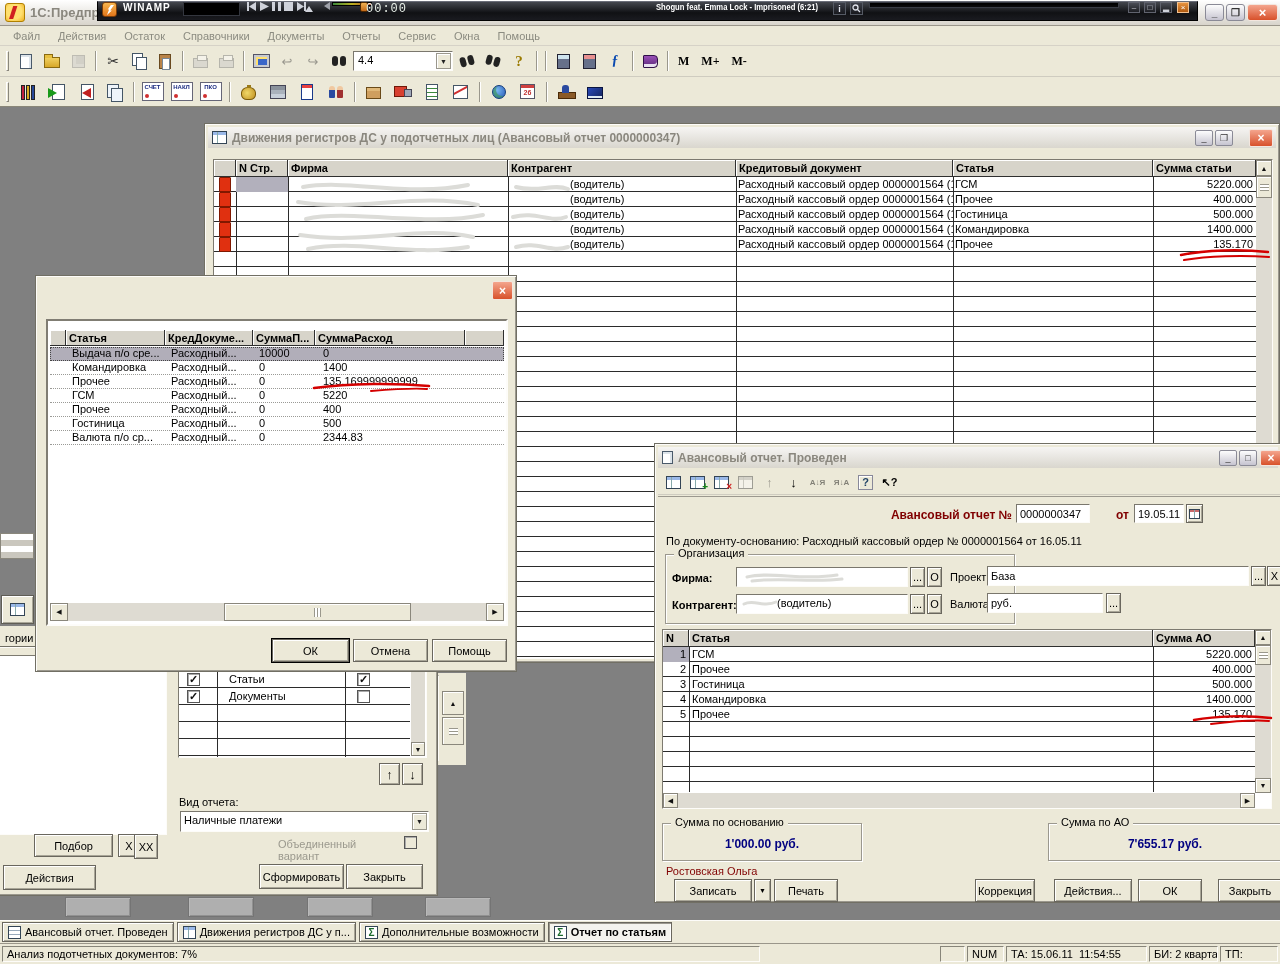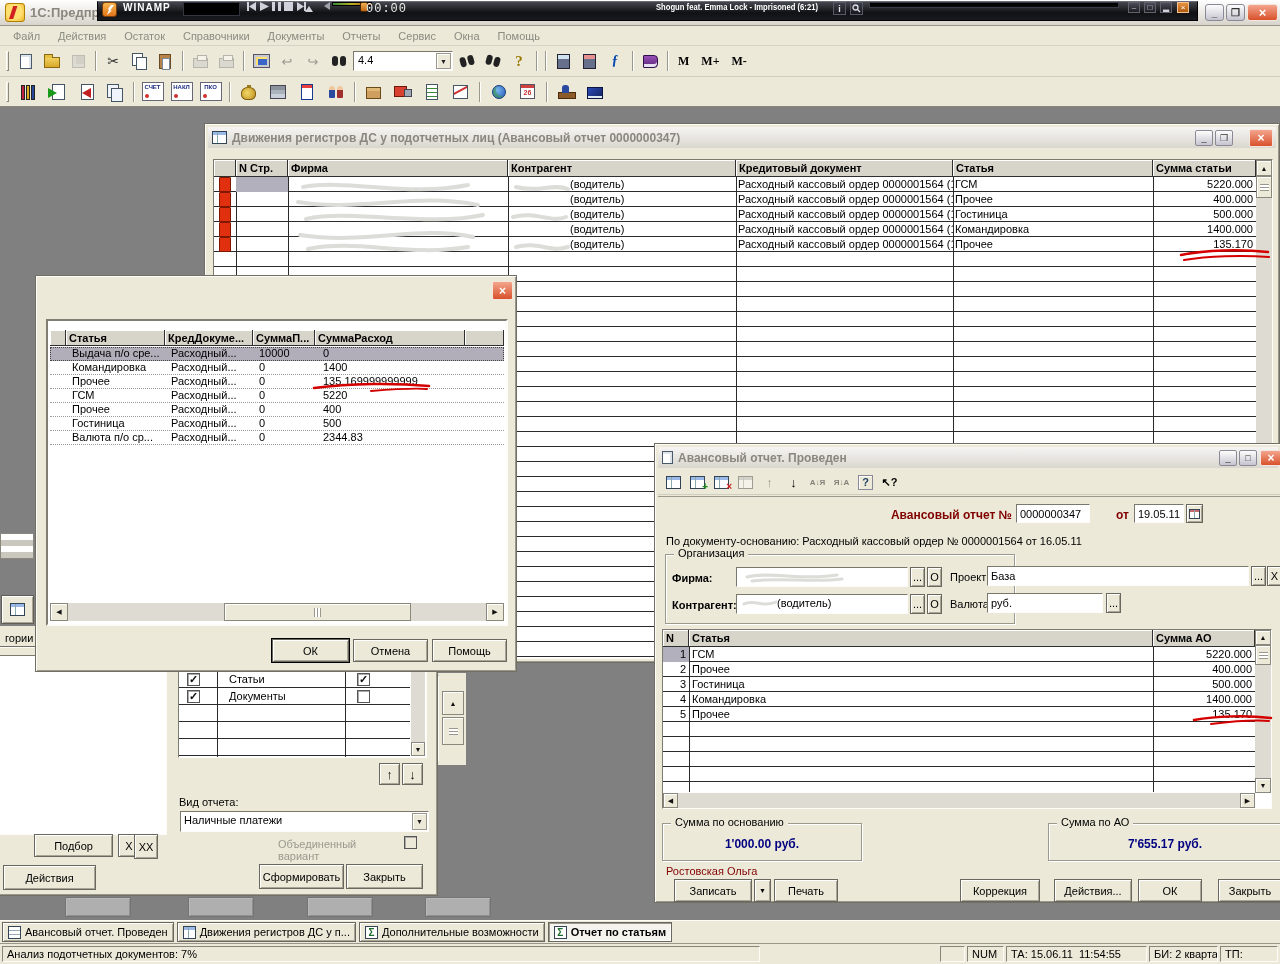--- a/index.html
+++ b/index.html
@@ -711,21 +711,21 @@
       <span class="tval">1'000.00 руб.</span>
     </div>
     <div class="gbox" style="left:390px;top:326px;width:234px;height:38px">
       <span class="legend">Сумма по АО</span>
       <span class="tval">7'655.17 руб.</span>
     </div>
     <div class="abs darkred" style="left:8px;top:368px">Ростовская Ольга</div>
     <div class="btn abs hk" style="left:16px;top:382px;width:78px;height:23px">Записать</div>
     <div class="btn abs" style="left:96px;top:382px;width:17px;height:23px;font-size:7px">▼</div>
     <div class="btn abs hk" style="left:116px;top:382px;width:64px;height:23px">Печать</div>
-    <div class="btn abs" style="left:302px;top:382px;width:80px;height:23px">Коррекция</div>
+    <div class="btn abs" style="left:317px;top:382px;width:60px;height:23px">Коррекция</div>
     <div class="btn abs" style="left:396px;top:382px;width:78px;height:23px">Действия...</div>
     <div class="btn abs" style="left:480px;top:382px;width:64px;height:23px">ОК</div>
     <div class="btn abs hk" style="left:560px;top:382px;width:64px;height:23px">Закрыть</div>
   </div>
 </div>
 
 <div class="win" id="seldlg" style="left:35px;top:275px;width:482px;height:397px;z-index:30">
   <span class="cbtn close" style="left:456px;top:5px;width:21px;height:19px">×</span>
   <div class="abs sunken2" style="left:10px;top:43px;width:462px;height:307px;background:#fff">
     <div class="abs" style="left:2px;top:9px;right:2px;height:16px">

